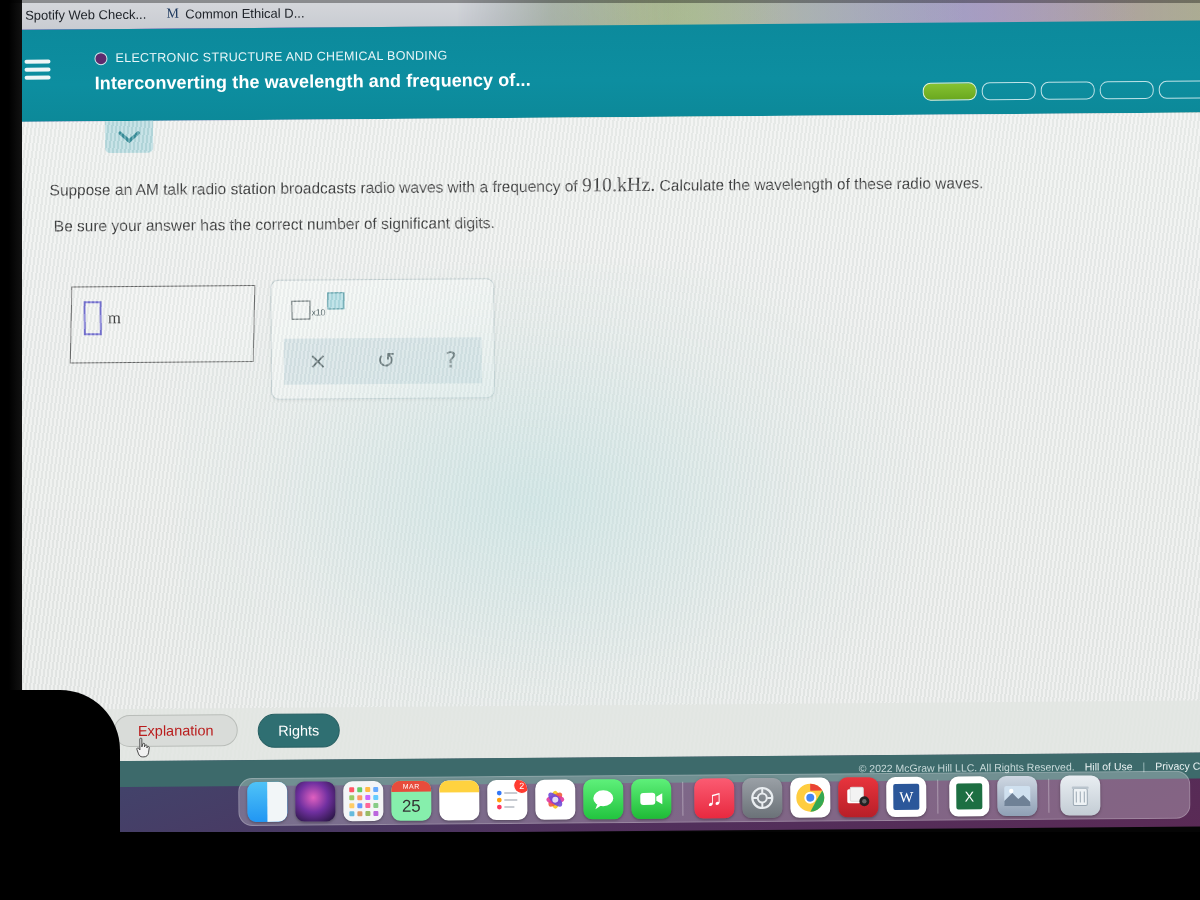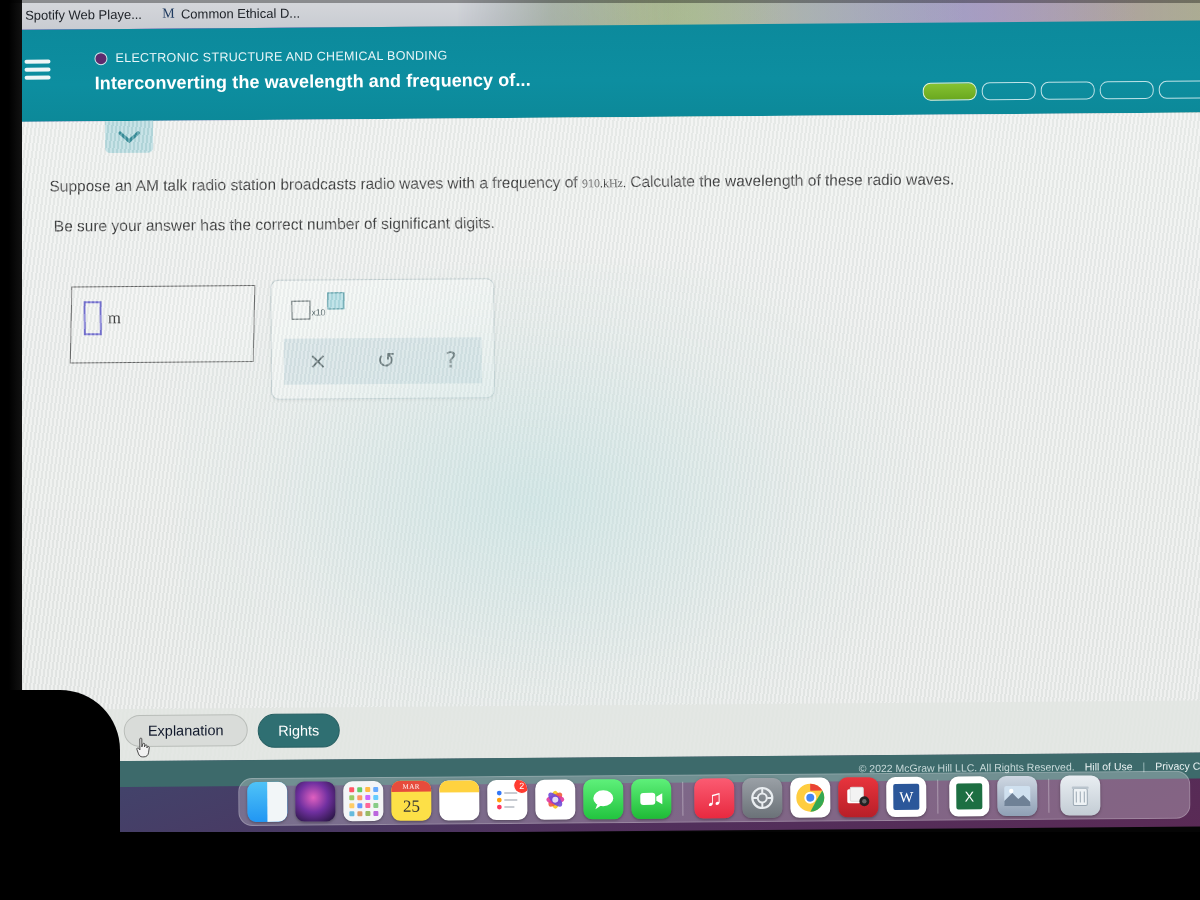--- a/index.html
+++ b/index.html
@@ -82,21 +82,21 @@
   }
 
   .chev-tab{
     position:absolute;left:108px;top:0px;width:48px;height:32px;
     background:#a9d4d9;border-radius:0 0 5px 5px;display:flex;align-items:center;justify-content:center;cursor:pointer;
   }
   .chev-tab svg{display:block;}
 
   .q-text{position:absolute;left:52px;top:56px;width:1120px;font-size:15.5px;color:#1c1c1c;line-height:1.15;}
   .q-line2{position:absolute;left:56px;top:96px;font-size:15.5px;color:#1c1c1c;}
-  .mathnum{font-family:"Liberation Serif",serif;font-size:12px;}
+  .mathnum{font-family:"Liberation Serif",serif;font-size:20px;}
 
   
   .answer-box{
     position:absolute;left:72px;top:165px;width:182px;height:75px;
     background:rgba(240,242,240,.55);
     border:1.4px solid #4a4a4a;
     transform:skewX(-1.6deg);
   }
   .answer-inner{position:absolute;left:12px;top:14px;display:flex;align-items:center;gap:6px;transform:skewX(1.6deg);}
   .cursor-box{width:14px;height:30px;border:2px solid #5b56c9;background:transparent;}
@@ -119,21 +119,21 @@
     display:flex;align-items:center;justify-content:space-around;
   }
   .tool-btn{font-size:22px;color:#2b3c40;cursor:pointer;line-height:1;font-family:"DejaVu Sans",sans-serif;}
 
   
   .footer-actions{position:absolute;left:0;top:588px;width:1210px;height:52px;background:rgba(226,229,226,.9);}
   .btn{
     position:absolute;top:6px;border-radius:20px;font-size:14.5px;
     display:flex;align-items:center;justify-content:center;cursor:pointer;
   }
-  .btn-explanation{left:122px;width:122px;height:30px;background:#d9dcd9;border:1px solid #b9bdb9;color:#0f172a;}
+  .btn-explanation{left:112px;width:122px;height:30px;background:#d9dcd9;border:1px solid #b9bdb9;color:#b91c1c;}
   .btn-check{left:256px;width:80px;height:32px;background:#2f6f72;color:#fff;border:1px solid #275f62;}
   .cursor-hand{position:absolute;left:132px;top:28px;width:20px;height:22px;pointer-events:none;}
 
   .legal-bar{
     position:absolute;left:0;top:640px;width:1210px;height:26px;
     background:#3d6a6b;color:#cfe0e0;font-size:10.5px;
     display:flex;align-items:center;justify-content:flex-end;gap:10px;padding-right:6px;box-sizing:border-box;
   }
   .legal-bar .copy{color:#c8dada;}
   .legal-bar a{color:#eaf3f3;text-decoration:none;}
@@ -149,21 +149,21 @@
     display:flex;align-items:center;justify-content:center;font-size:19px;color:#fff;
     box-shadow:0 1px 3px rgba(0,0,0,.35);overflow:hidden;}
   .dock-sep{width:1px;height:34px;background:rgba(255,255,255,.35);margin:0 3px;}
   .badge{position:absolute;top:-3px;right:-3px;width:15px;height:15px;border-radius:50%;background:#ff3b30;color:#fff;
     font-size:9px;display:flex;align-items:center;justify-content:center;border:1px solid #fff;}
 
   .i-finder{background:linear-gradient(180deg,#4fc3f7 0%,#2196f3 100%);}
   .i-finder:before{content:"";position:absolute;right:0;top:0;width:50%;height:100%;background:#f2f6f8;}
   .i-siri{background:radial-gradient(circle at 45% 40%,#e060c0 0%,#7030a0 45%,#1a1030 100%);}
   .i-launchpad{background:#f4f5f7;}
-  .i-calendar{background:#fde047;font-family:Liberation Serif, serif;}
+  .i-calendar{background:#86efac;}
   .cal-top{position:absolute;top:0;left:0;right:0;height:11px;background:#e74c3c;color:#fff;font-size:7px;display:flex;align-items:center;justify-content:center;letter-spacing:.5px;}
   .cal-day{position:absolute;top:11px;left:0;right:0;bottom:0;display:flex;align-items:center;justify-content:center;color:#333;font-size:17px;}
   .i-notes{background:#fff;}
   .notes-top{position:absolute;top:0;left:0;right:0;height:12px;background:#ffd23f;}
   .i-reminders{background:#fff;}
   .i-photos{background:#fff;}
   .i-messages{background:linear-gradient(180deg,#5ef07a 0%,#22c43f 100%);}
   .i-facetime{background:linear-gradient(180deg,#5ef07a 0%,#1fbb36 100%);}
   .i-music{background:linear-gradient(180deg,#fb5b72 0%,#e8293f 100%);}
   .i-settings{background:linear-gradient(180deg,#9aa0a6 0%,#6b7278 100%);}
@@ -190,21 +190,21 @@
 <body>
 
 <div id="photo">
   <div id="screen">
 
     <div class="wallpaper"></div>
 
     <div class="tabstrip">
       <div class="tab">
         <span class="favicon fav-spotify">♫</span>
-        <span>Spotify Web Playe...</span>
+        <span>Spotify Web Check...</span>
       </div>
       <div class="tab">
         <span class="favicon fav-m">M</span>
         <span>Common Ethical D...</span>
       </div>
     </div>
 
     <div class="app-header">
       <div class="hamburger">
         <span></span>

